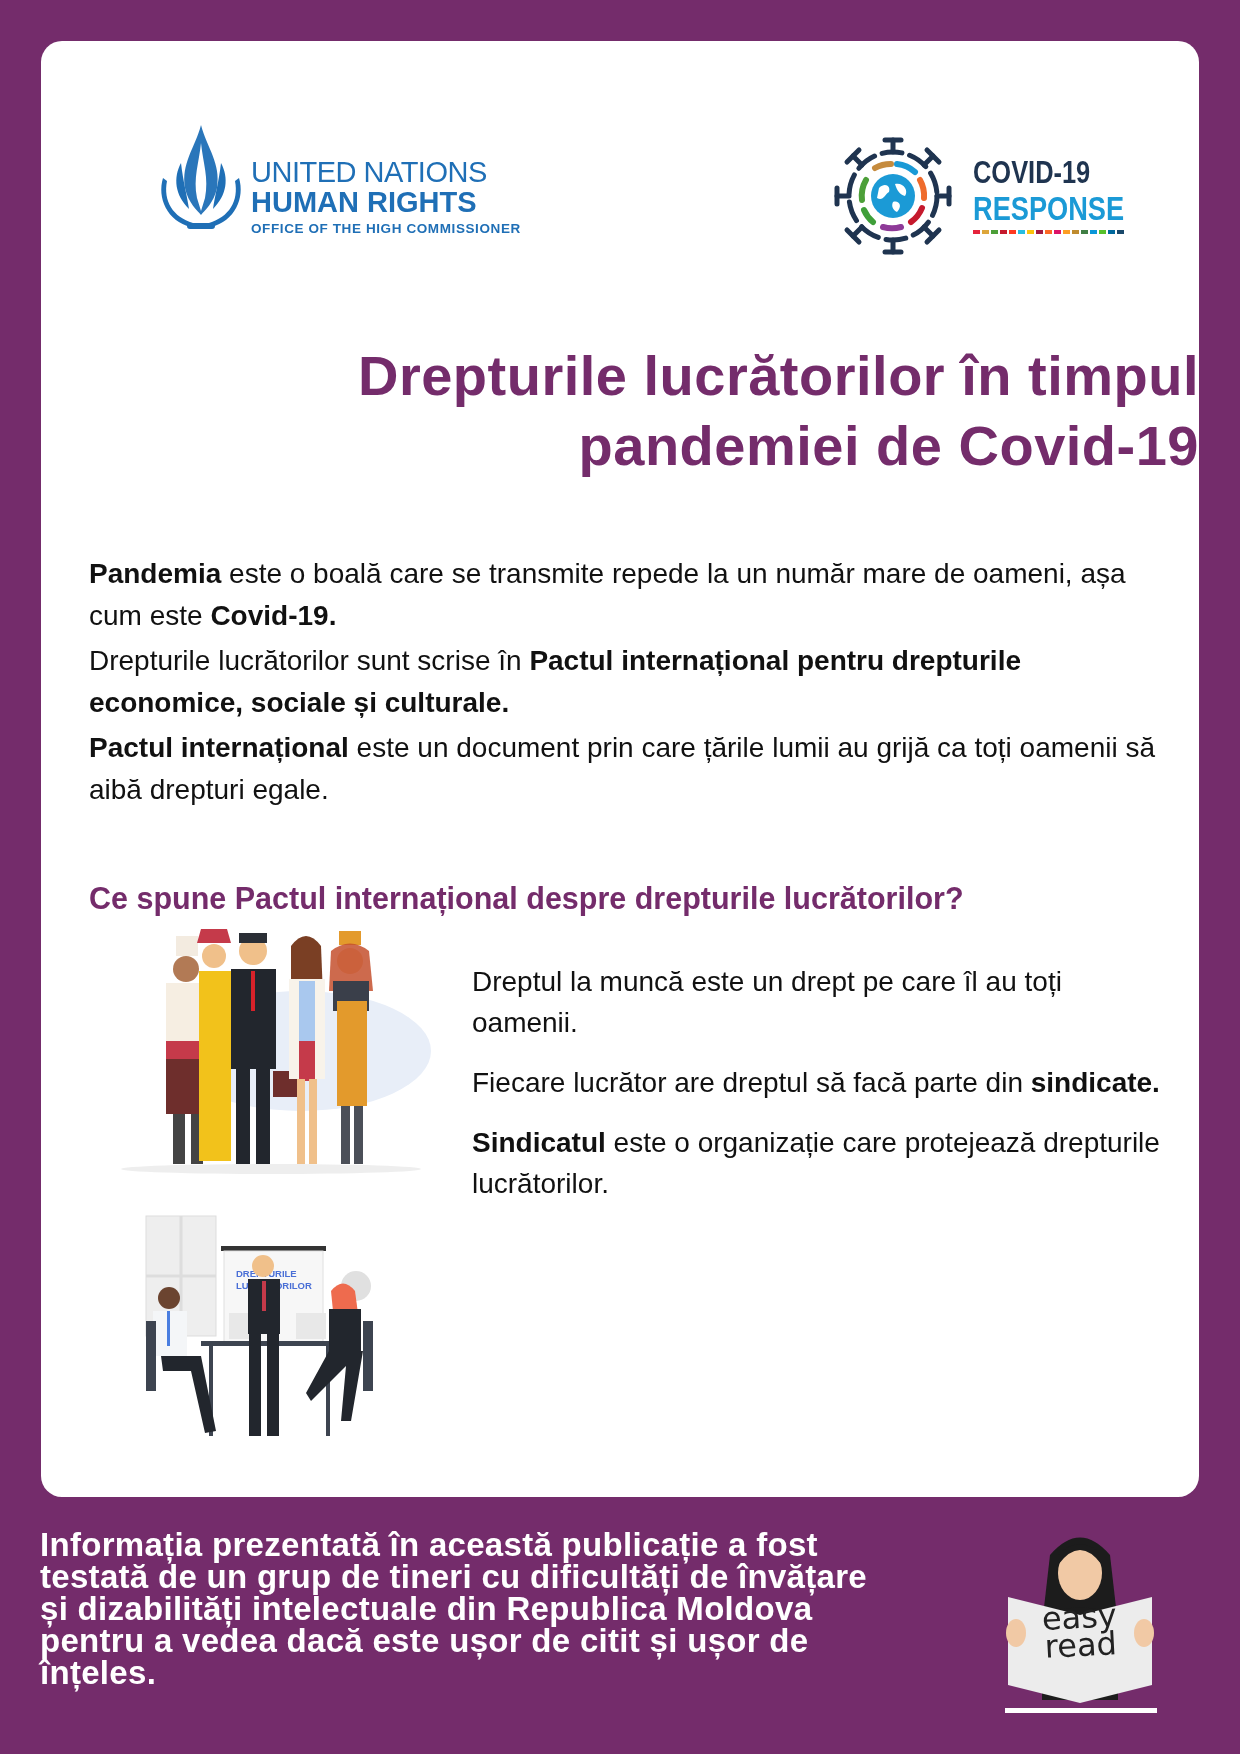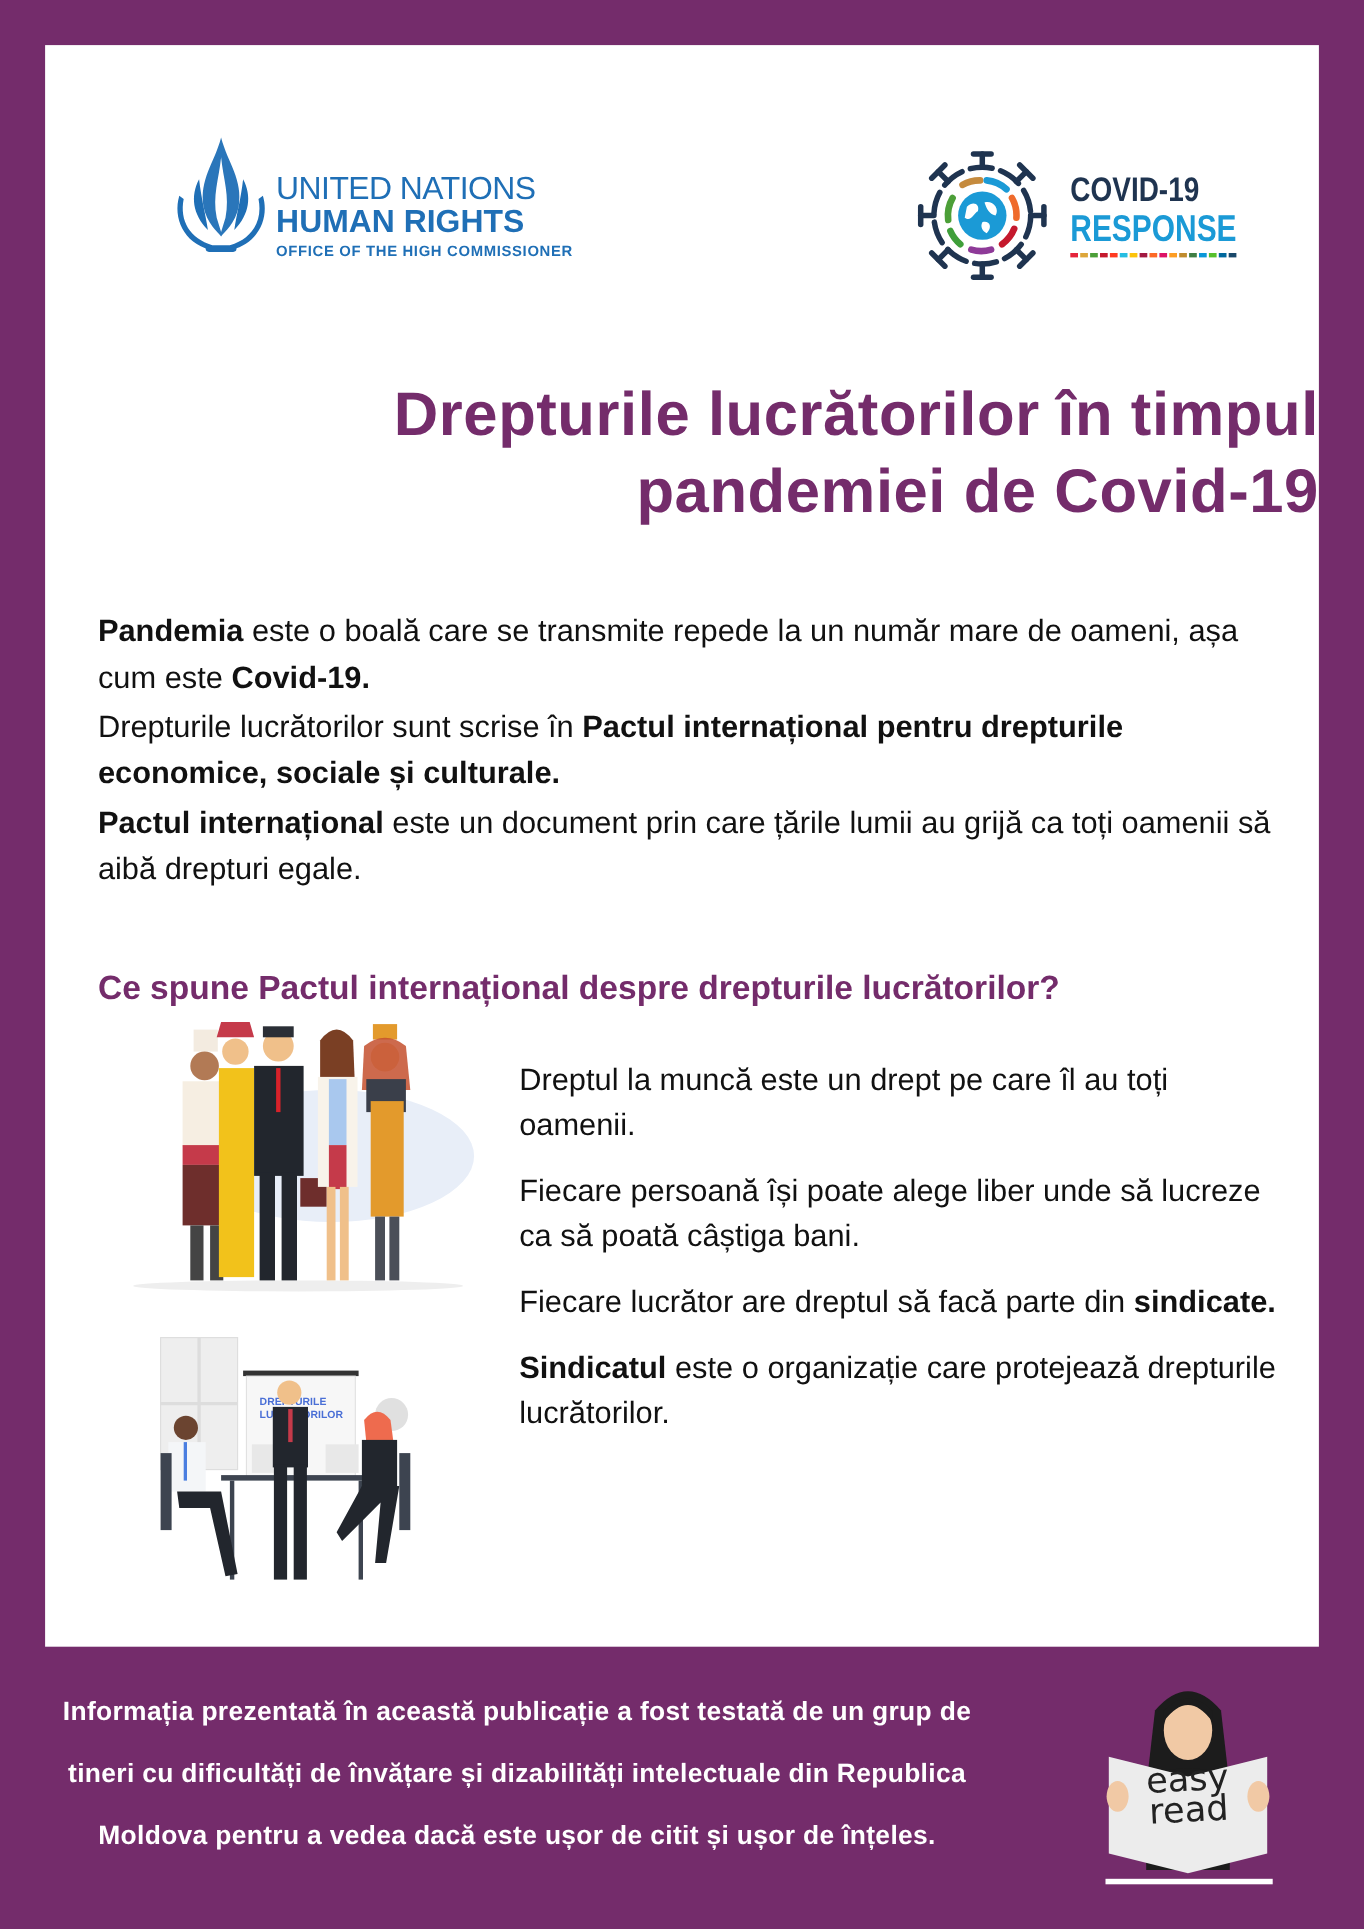--- a/index.html
+++ b/index.html
@@ -7,20 +7,21 @@
     width: 1240px; height: 1754px;
     background: #742c6b;
     font-family: "Liberation Sans", sans-serif;
     position: relative;
     overflow: hidden;
   }
   .panel {
     position: absolute; left: 41px; top: 41px;
     width: 1158px; height: 1456px;
     background: #ffffff;
+    border-radius: 21px;
   }
   
   .un-logo { position: absolute; left: 110px; top: 82px; width: 340px; height: 120px; }
   .un-text { position: absolute; left: 100px; top: 34px; color: #1f6fb6; white-space: nowrap; }
   .un-line1 { font-size: 29px; letter-spacing: -0.5px; line-height: 30px; }
   .un-line2 { font-size: 29px; font-weight: bold; line-height: 30px; }
   .un-line3 { font-size: 13.5px; font-weight: bold; letter-spacing: 0.6px; margin-top: 4px; }
 
   .covid-logo { position: absolute; left: 792px; top: 95px; width: 290px; height: 130px; }
   .covid-text { position: absolute; left: 140px; top: 20px; white-space: nowrap; }
@@ -48,21 +49,21 @@
 
   .illus1 { position: absolute; left: 60px; top: 860px; width: 340px; height: 290px; }
   .illus2 { position: absolute; left: 60px; top: 1130px; width: 340px; height: 290px; }
 
   .rights { position: absolute; left: 431px; top: 920px; width: 700px; font-size: 28px; line-height: 41px; color: #111; }
   .rights p { margin: 0 0 19px 0; }
 
   
   .footer-text {
     position: absolute; left: 40px; top: 1529px; width: 860px;
-    text-align: center; color: #ffffff; font-size: 24px; font-weight: bold; line-height: 56px;
+    text-align: left; color: #ffffff; font-size: 33px; font-weight: bold; line-height: 32px;
     letter-spacing: 0.3px;
   }
   .easyread { position: absolute; left: 980px; top: 1515px; width: 200px; height: 200px; }
   .easyread-label { position: absolute; left: 40px; top: 88px; width: 120px; text-align: center;
     color: #222; font-size: 32px; line-height: 28px; font-family: "DejaVu Sans", sans-serif; transform: rotate(-3deg); }
 </style>
 </head>
 <body>
 
 <div class="panel">
@@ -232,21 +233,20 @@
       <circle cx="242" cy="125" r="11" fill="#f0c08a"></circle>
       <path d="M230 120 Q242 105 254 120 L258 150 L232 140 Z" fill="#ee6b4e"></path>
       <rect x="228" y="138" width="32" height="45" fill="#22262d"></rect>
       <path d="M228 180 L262 180 L250 250 L240 250 L245 195 L210 230 L205 222 Z" fill="#22262d"></path>
       <rect x="262" y="150" width="10" height="70" fill="#3d4450"></rect>
     </svg>
   </div>
 
   <div class="rights">
     <p>Dreptul la muncă este un drept pe care îl au toți oamenii.</p>
-    <p>Fiecare persoană își poate alege liber unde să lucreze ca să poată câștiga bani.</p>
     <p><span>Fiecare lucrător are dreptul să facă parte din </span><b>sindicate.</b></p>
     <p><b>Sindicatul</b><span> este o organizație care protejează drepturile lucrătorilor.</span></p>
   </div>
 </div>
 
 <div class="footer-text">Informația prezentată în această publicație a fost testată de un grup de tineri cu dificultăți de învățare și dizabilități intelectuale din Republica Moldova pentru a vedea dacă este ușor de citit și ușor de înțeles.</div>
 
 <div class="easyread">
   <svg width="200" height="200" viewBox="0 0 200 200">
     <path d="M70 40 Q100 5 130 40 L138 110 L62 110 Z" fill="#1c1c1c"></path>

